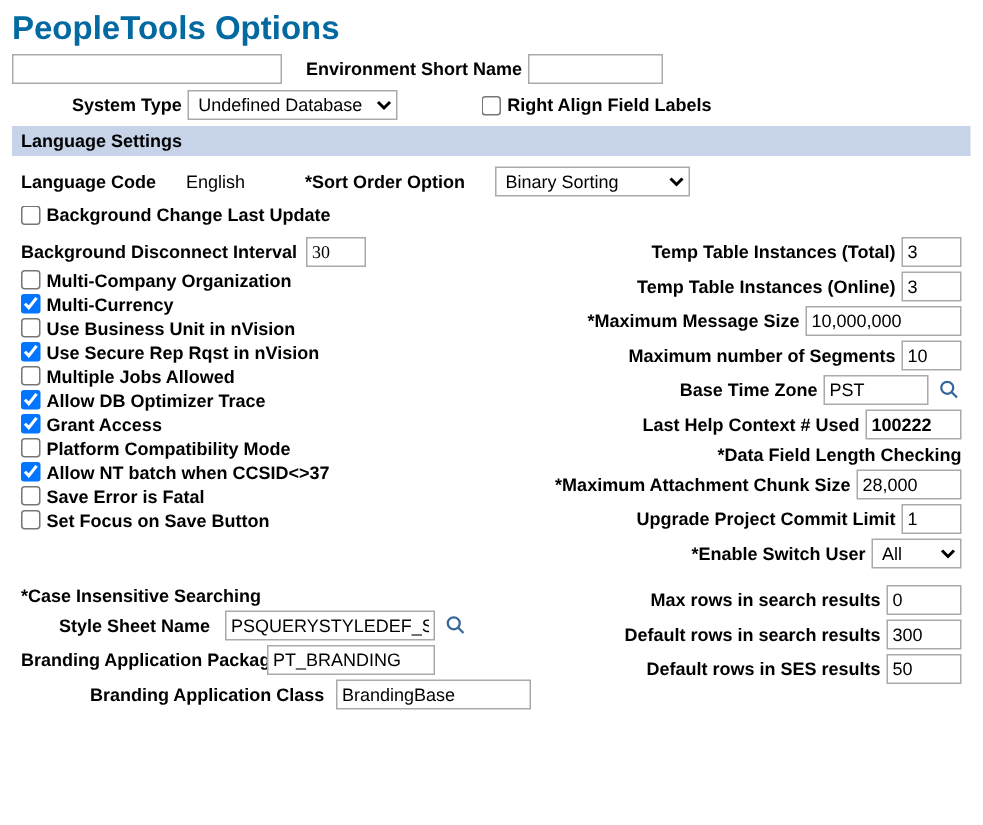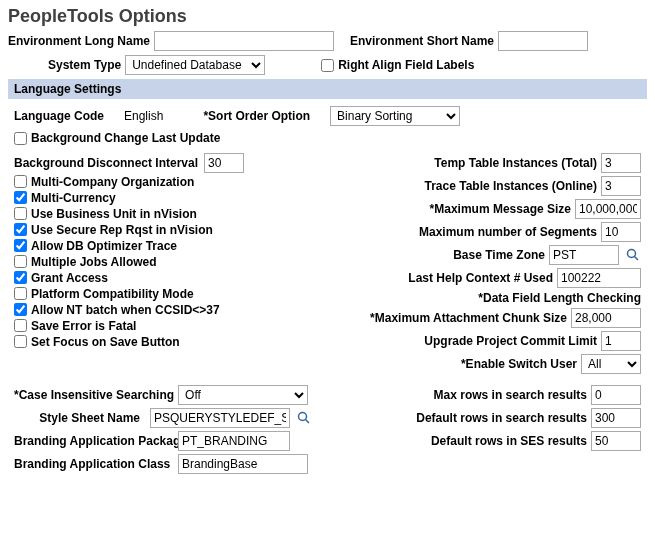--- a/index.html
+++ b/index.html
@@ -5,23 +5,23 @@
     * { box-sizing: border-box; margin: 0; padding: 0; }
     body {
       font-family: Arial, Helvetica, sans-serif;
       font-size: 12px;
       background: #fff;
       color: #000;
       width: 655px;
       min-height: 550px;
     }
     h1.page-title {
-      font-size: 18px;
-      font-weight: bold;
-      color: #404040;
+      font-size: 22px;
+      font-weight: bold;
+      color: #0369a1;
       padding: 6px 8px 4px 8px;
     }
     .form-container {
       padding: 0 8px 8px 8px;
     }
     .field-group {
       display: flex;
       align-items: center;
       gap: 4px;
     }
@@ -74,20 +74,21 @@
       align-items: center;
       margin-bottom: 2px;
     }
     .left-field label {
       width: 200px;
       text-align: right;
       padding-right: 6px;
     }
     .left-field input[type="text"] {
       width: 50px;
+      font-family: Liberation Serif, serif;
     }
     .cb-item {
       display: flex;
       align-items: flex-start;
       gap: 4px;
       margin-bottom: 2px;
     }
     .right-field {
       display: flex;
       align-items: center;
@@ -136,21 +137,20 @@
   </style>
 </head>
 <body>
 
 <h1 class="page-title">PeopleTools Options</h1>
 
 <div class="form-container">
 
   <div style="display:flex; align-items:center; flex-wrap:wrap; gap:8px; margin-bottom:4px;">
     <div class="field-group">
-      <label>Environment Long Name</label>
       <input type="text" style="width: 180px;" value="">
     </div>
     <div class="field-group" style="margin-left:8px;">
       <label>Environment Short Name</label>
       <input type="text" style="width: 90px;" value="">
     </div>
   </div>
   <div style="display:flex; align-items:center; flex-wrap:wrap; gap:16px; margin-bottom:4px;">
     <div class="field-group" style="margin-left:40px;">
       <label>System Type</label>
@@ -201,28 +201,28 @@
       </div>
       <div class="cb-item">
         <input type="checkbox" id="cb3" style="">
         <label for="cb3">Use Business Unit in nVision</label>
       </div>
       <div class="cb-item">
         <input type="checkbox" id="cb4" checked="" style="">
         <label for="cb4">Use Secure Rep Rqst in nVision</label>
       </div>
       <div class="cb-item">
+        <input type="checkbox" id="cb5" style="">
+        <label for="cb5">Multiple Jobs Allowed</label>
+      </div>
+      <div class="cb-item">
         <input type="checkbox" id="cb6" checked="" style="">
         <label for="cb6">Allow DB Optimizer Trace</label>
       </div>
       <div class="cb-item">
-        <input type="checkbox" id="cb5" style="">
-        <label for="cb5">Multiple Jobs Allowed</label>
-      </div>
-      <div class="cb-item">
         <input type="checkbox" id="cb7" checked="" style="">
         <label for="cb7">Grant Access</label>
       </div>
       <div class="cb-item">
         <input type="checkbox" id="cb8" style="">
         <label for="cb8">Platform Compatibility Mode</label>
       </div>
       <div class="cb-item">
         <input type="checkbox" id="cb9" checked="" style="">
         <label for="cb9">Allow NT batch when CCSID&lt;&gt;37</label>
@@ -238,48 +238,48 @@
     </div>
 
     <div class="right-col">
 
       <div class="right-field">
         <label>Temp Table Instances (Total)</label>
         <input type="text" style="width: 40px;" value="3">
       </div>
 
       <div class="right-field">
-        <label>Trace Table Instances (Online)</label>
+        <label>Temp Table Instances (Online)</label>
         <input type="text" style="width: 40px;" value="3">
       </div>
 
       <div class="right-field">
         <label>*Maximum Message Size</label>
-        <input type="text" style="width: 66px;" value="10,000,000">
+        <input type="text" style="width: 104px;" value="10,000,000">
       </div>
 
       <div class="right-field">
         <label>Maximum number of Segments</label>
         <input type="text" style="width: 40px;" value="10">
       </div>
 
       <div class="right-field">
         <label>Base Time Zone</label>
         <input type="text" style="width: 70px;" value="PST">
         <span class="search-icon" title="Search">
           <svg viewBox="0 0 16 16" fill="none" xmlns="http://www.w3.org/2000/svg">
             <circle cx="6.5" cy="6.5" r="4" stroke="#336699" stroke-width="1.5"></circle>
             <line x1="9.5" y1="9.5" x2="13" y2="13" stroke="#336699" stroke-width="1.5"></line>
           </svg>
         </span>
       </div>
 
       <div class="right-field">
         <label>Last Help Context # Used</label>
-        <input type="text" style="width: 84px;" value="100222">
+        <input type="text" style="width: 64px; font-weight: bold;" value="100222">
       </div>
 
       <div class="right-field">
         <label>*Data Field Length Checking</label>
       </div>
 
       <div class="right-field">
         <label>*Maximum Attachment Chunk Size</label>
         <input type="text" style="width: 70px;" value="28,000">
       </div>
@@ -299,44 +299,40 @@
       </div>
     </div>
   </div>
 
   <div style="display:flex; align-items:flex-start; gap:0; margin-top:4px;">
 
     <div style="width:310px; padding: 0 6px;">
 
       <div style="display:flex; align-items:center; gap:4px; margin-bottom:3px;">
         <label style="font-weight:bold; white-space:nowrap;">*Case Insensitive Searching</label>
-        <select style="width:130px;">
-          <option selected="">Off</option>
-          <option>On</option>
-        </select>
       </div>
 
       <div style="display:flex; align-items:center; gap:4px; margin-bottom:3px;">
         <label style="font-weight:bold; white-space:nowrap; width:160px; text-align:right; padding-right:6px;">Style Sheet Name</label>
         <input type="text" style="width: 140px;" value="PSQUERYSTYLEDEF_SWAN">
         <span class="search-icon" title="Search">
           <svg viewBox="0 0 16 16" fill="none" xmlns="http://www.w3.org/2000/svg">
             <circle cx="6.5" cy="6.5" r="4" stroke="#336699" stroke-width="1.5"></circle>
             <line x1="9.5" y1="9.5" x2="13" y2="13" stroke="#336699" stroke-width="1.5"></line>
           </svg>
         </span>
       </div>
 
       <div style="display:flex; align-items:center; gap:4px; margin-bottom:3px;">
         <label style="font-weight:bold; white-space:nowrap; width:160px; text-align:right; padding-right:6px;">Branding Application Package</label>
         <input type="text" style="width: 112px;" value="PT_BRANDING">
       </div>
 
       <div style="display:flex; align-items:center; gap:4px; margin-bottom:3px;">
-        <label style="font-weight:bold; white-space:nowrap; width:160px; text-align:right; padding-right:6px;">Branding Application Class</label>
+        <label style="font-weight:bold; white-space:nowrap; width:160px; text-align:right; padding-right:6px;margin-left:46px;">Branding Application Class</label>
         <input type="text" style="width: 130px;" value="BrandingBase">
       </div>
     </div>
 
     <div style="flex:1; padding: 0 6px;">
 
       <div class="right-result-field">
         <label>Max rows in search results</label>
         <input type="text" style="width: 50px;" value="0">
       </div>

